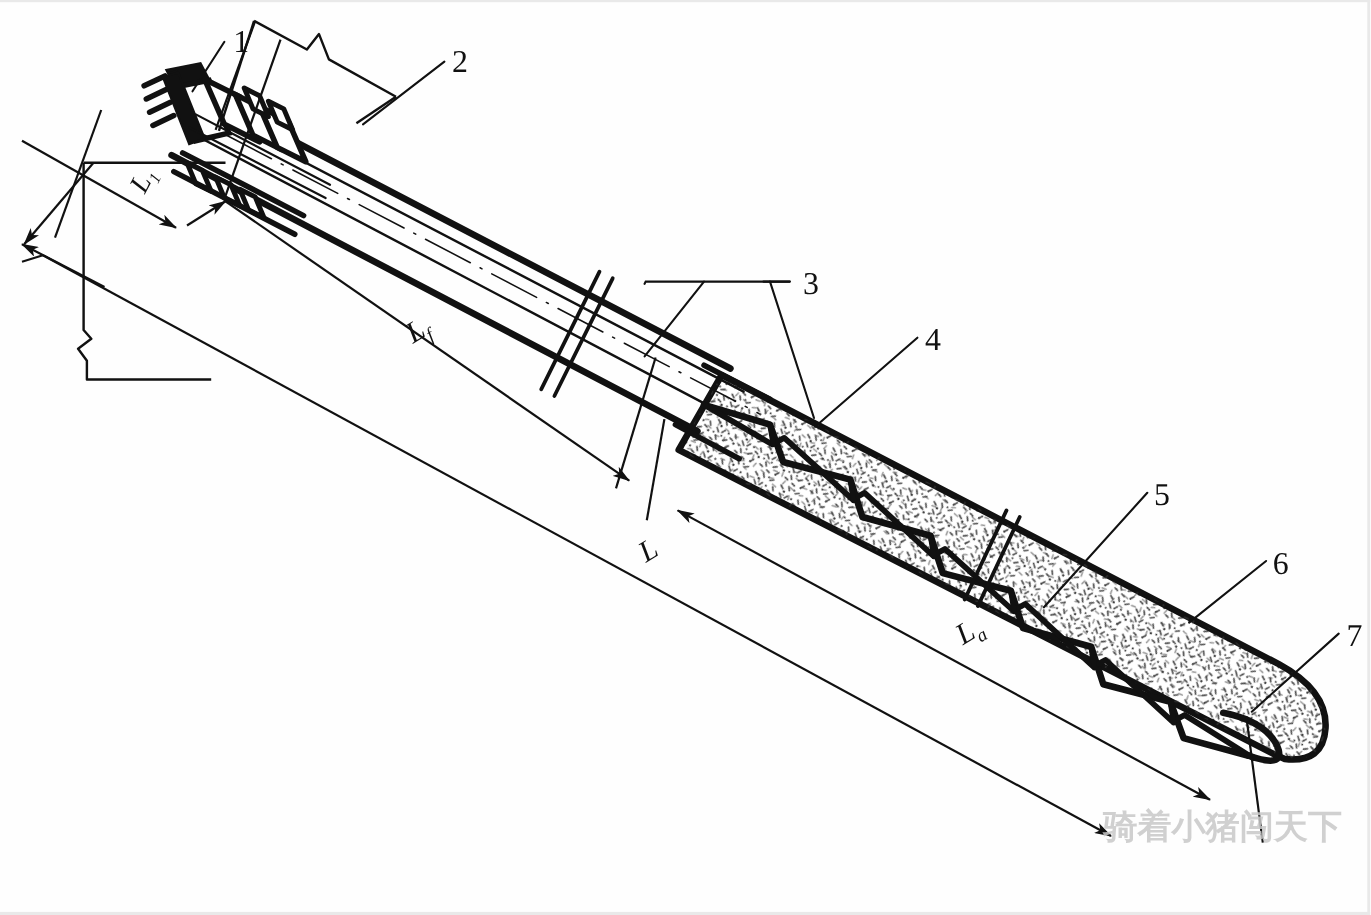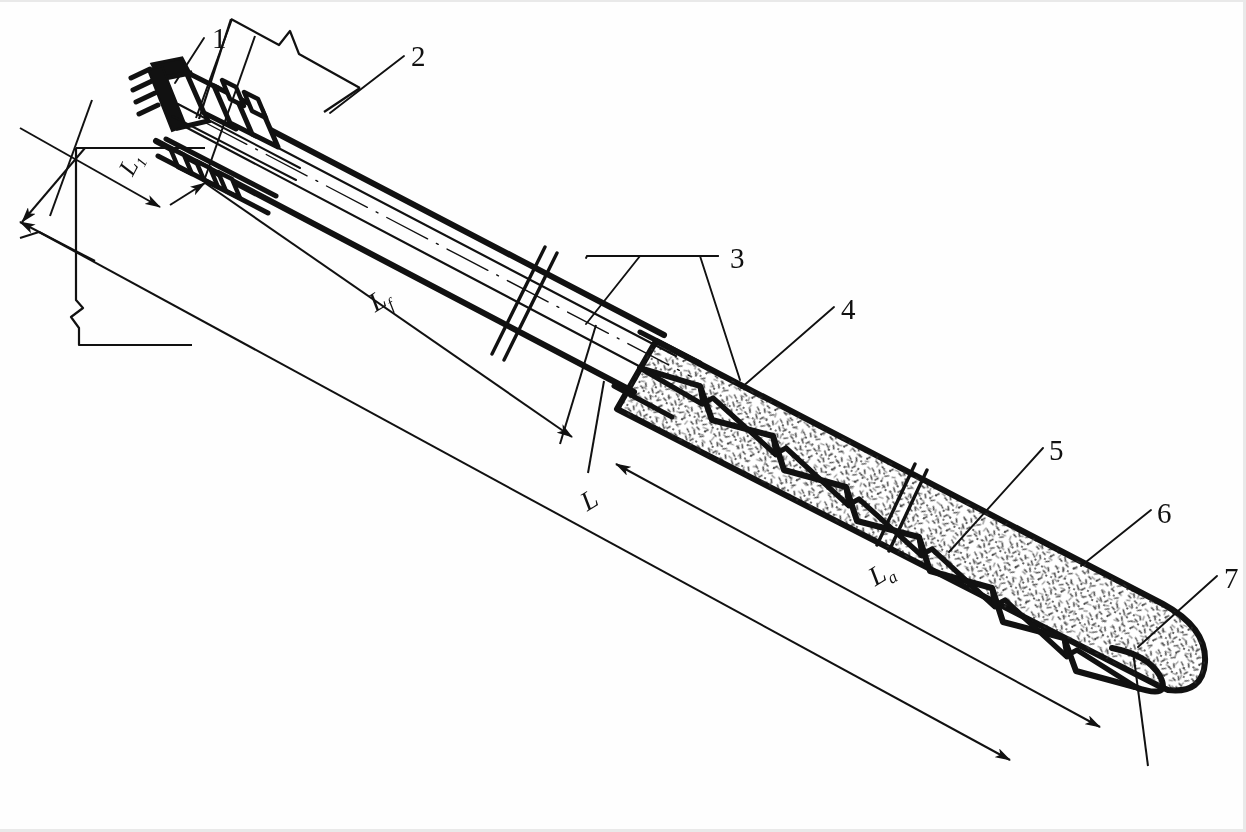--- a/index.html
+++ b/index.html
@@ -240,18 +240,19 @@
 
     <span style="position:absolute;left:113px;top:167px;font-size:25px;font-style:italic;color:#111;transform:rotate(-62deg);transform-origin:left top;"><span>L</span><sub style="font-size:15px;">1</sub></span>
 
     <span style="position:absolute;left:363px;top:292px;font-size:27px;font-style:italic;color:#111;transform:rotate(-31deg);transform-origin:left top;"><span>L</span><sub style="font-size:17px;">f</sub></span>
 
     <span style="position:absolute;left:575px;top:491px;font-size:27px;font-style:italic;color:#111;transform:rotate(-31deg);transform-origin:left top;"><span>L</span><sub style="font-size:17px;"></sub></span>
 
     <span style="position:absolute;left:863px;top:566px;font-size:27px;font-style:italic;color:#111;transform:rotate(-31deg);transform-origin:left top;"><span>L</span><sub style="font-size:17px;">a</sub></span>
   </div>
 
+  <div class="wm wm-ghost">骑着小猪闯天下</div>
 
   <div class="edge edge-top"></div>
   <div class="edge edge-bottom"></div>
   <div class="edge edge-right"></div>
 
 </div>
 
 </body></html>

